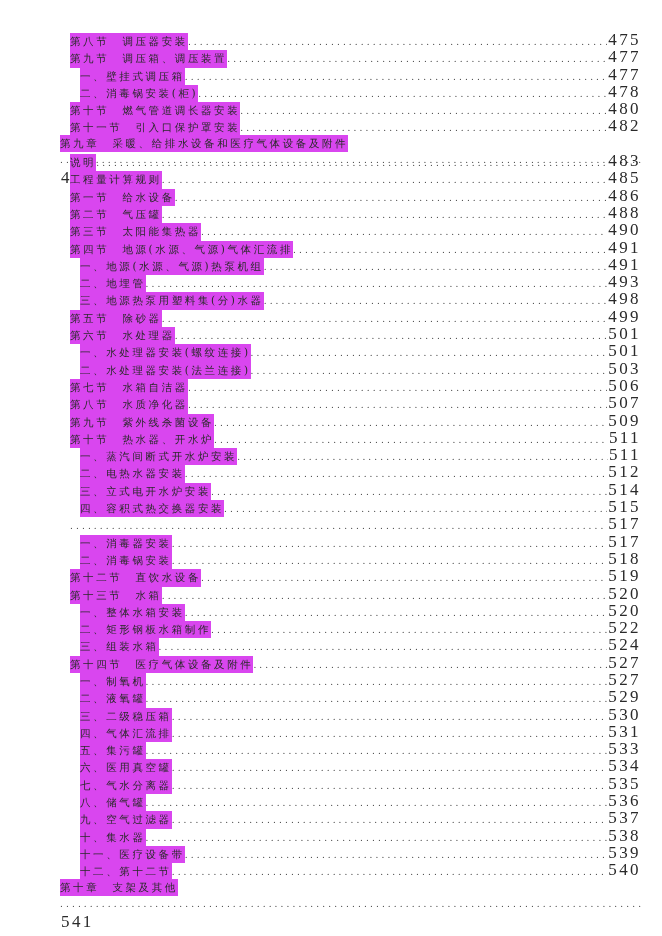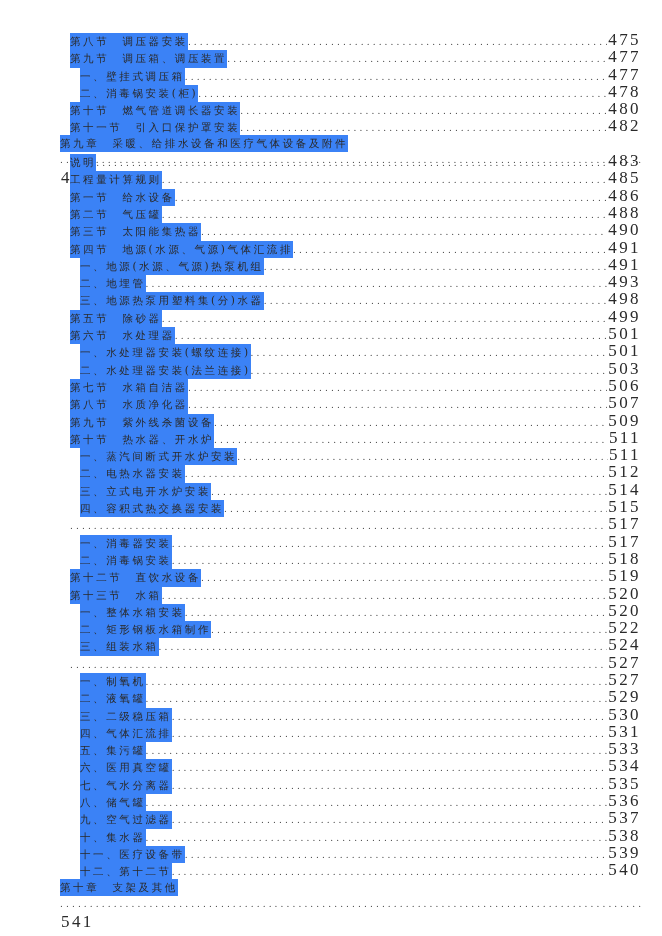--- a/index.html
+++ b/index.html
@@ -30,21 +30,21 @@
     }
     .toc-row .leader {
       position: absolute;
       right: 21px;
       display: flex;
       align-items: baseline;
       overflow: hidden;
     }
     .toc-title {
       letter-spacing: 2.6px;
-      background: #3b82f6;
+      background: #d946ef;
       padding-right: 0;
       flex: 0 0 auto;
     }
     .toc-dots {
       flex: 1 1 auto;
       overflow: hidden;
       letter-spacing: 3.1px;
       color: #444;
       font-size: 9px;
     }
@@ -309,20 +309,21 @@
   </div>
     <div class="toc-row lvl-2">
     <div class="leader">
       <span class="toc-title">三、组装水箱</span>
       <span class="toc-dots">........................................................................................................................................................................................................</span>
       <span class="toc-page">524</span>
     </div>
   </div>
     <div class="toc-row lvl-1">
     <div class="leader">
+      <span class="toc-title">第十四节　医疗气体设备及附件</span>
       <span class="toc-dots">........................................................................................................................................................................................................</span>
       <span class="toc-page">527</span>
     </div>
   </div>
     <div class="toc-row lvl-2">
     <div class="leader">
       <span class="toc-title">一、制氧机</span>
       <span class="toc-dots">........................................................................................................................................................................................................</span>
       <span class="toc-page">527</span>
     </div>

